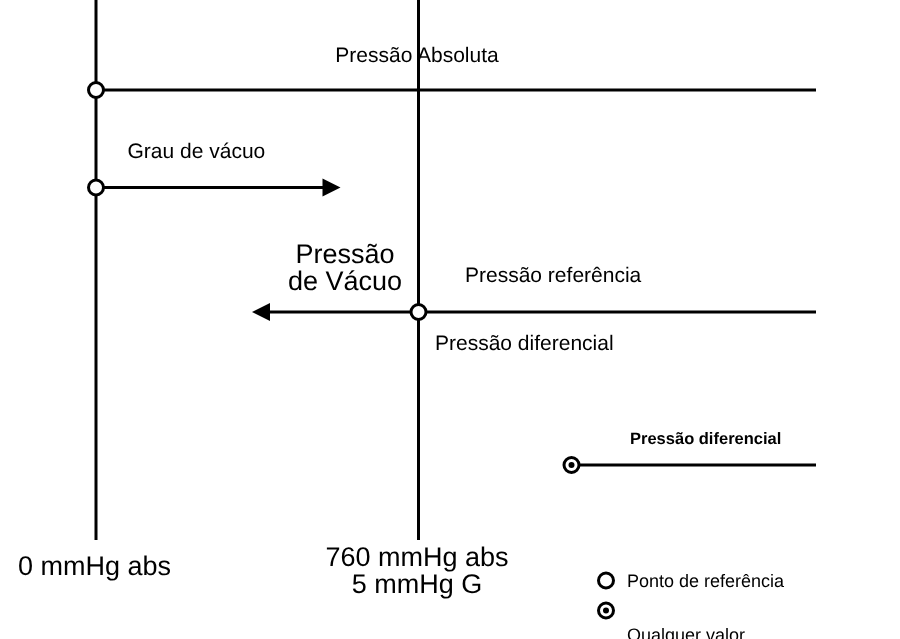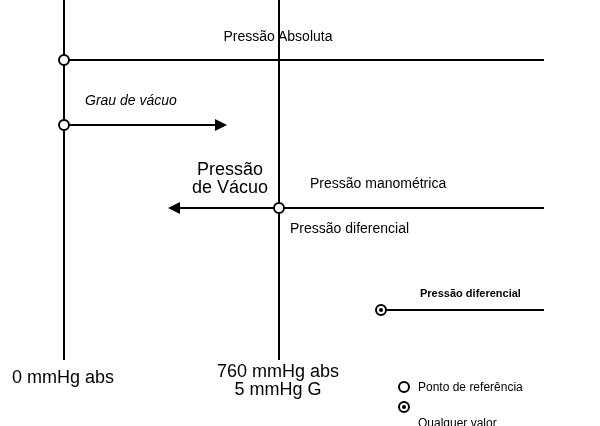--- a/index.html
+++ b/index.html
@@ -104,33 +104,33 @@
   <div class="vline" style="left:278px; top:0px; height:360px;"></div>
 
   <div class="hline" style="left:64px; top:59px; width:512px;"></div>
   <div class="arrow-right" style="left:575px; top:54px;"></div>
   <div class="node" style="left:58px; top:54px;"></div>
   <div class="lbl center" style="left:168px; top:28px; width:220px;">Pressão Absoluta</div>
 
   <div class="hline" style="left:64px; top:124px; width:152px;"></div>
   <div class="arrow-right" style="left:215px; top:119px;"></div>
   <div class="node" style="left:58px; top:119px;"></div>
-  <div class="lbl" style="left:85px; top:92px;font-style:italic;">Grau de vácuo</div>
+  <div class="lbl" style="left:85px; top:92px;">Grau de vácuo</div>
 
   <div class="hline" style="left:180px; top:207px; width:100px;"></div>
   <div class="arrow-left" style="left:168px; top:202px;"></div>
   <div class="multiline" style="left:178px; top:160px; width:104px;">
     <span>Pressão</span><br>
     <span>de Vácuo</span>
   </div>
 
   <div class="hline" style="left:284px; top:207px; width:292px;"></div>
   <div class="arrow-right" style="left:575px; top:202px;"></div>
   <div class="node" style="left:273px; top:202px;"></div>
-  <div class="lbl" style="left:310px; top:175px;">Pressão manométrica</div>
+  <div class="lbl" style="left:310px; top:175px;">Pressão referência</div>
   <div class="lbl" style="left:290px; top:220px;">Pressão diferencial</div>
 
   <div class="hline" style="left:384px; top:309px; width:192px;"></div>
   <div class="arrow-right" style="left:575px; top:304px;"></div>
   <div class="node-dot" style="left:375px; top:304px;"></div>
   <div class="lbl small" style="left:420px; top:286px;">Pressão diferencial</div>
 
   <div class="multiline" style="left:12px; top:368px; width:120px; text-align:left;">
     <span>0 mmHg abs</span><br>
   </div>

